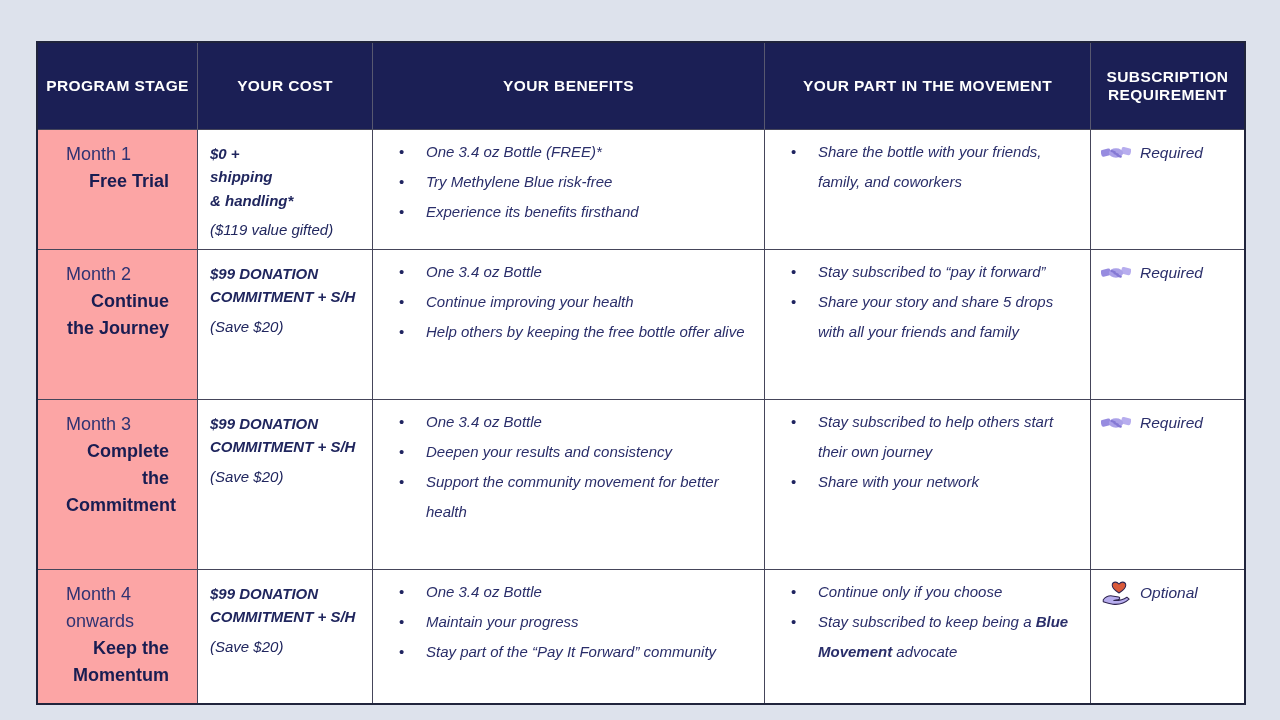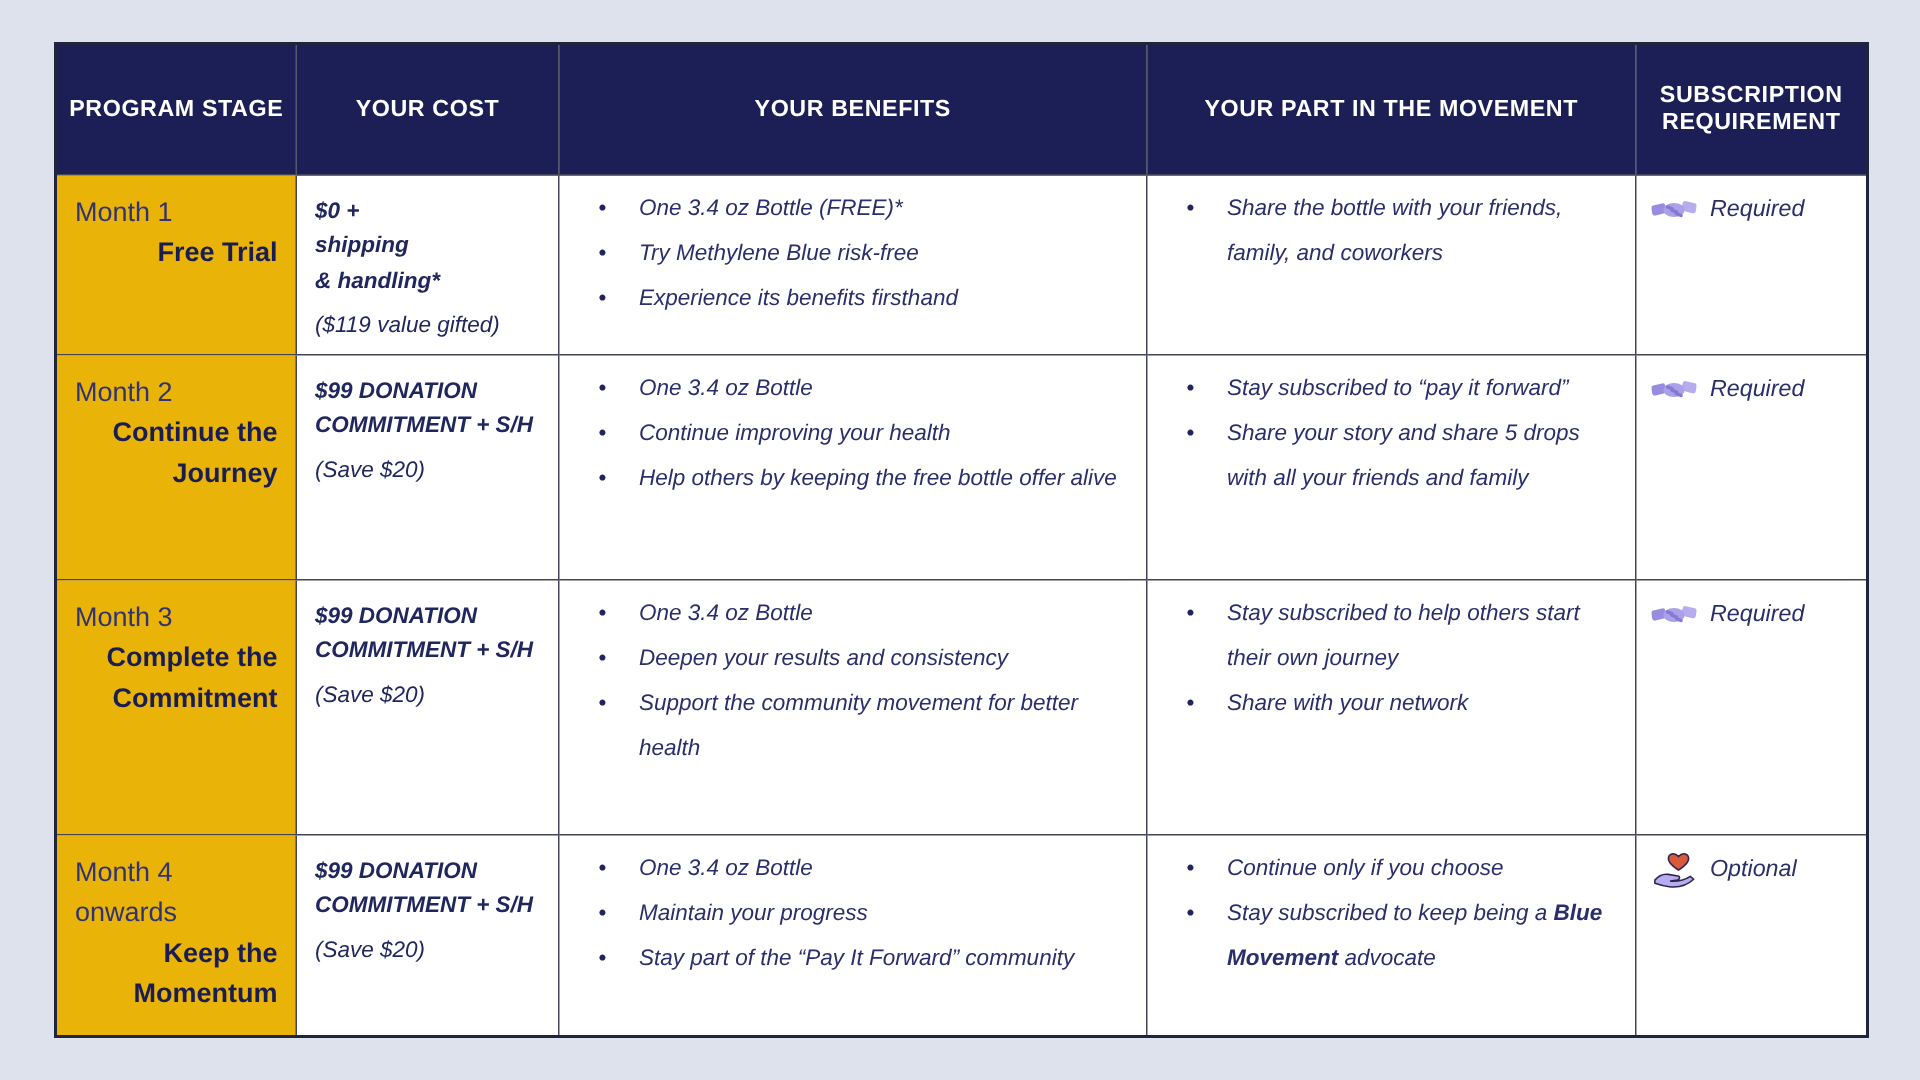--- a/index.html
+++ b/index.html
@@ -3,21 +3,21 @@
 <meta charset="utf-8">
 <style>
   html,body{margin:0;padding:0;}
   body{
     width:1280px;height:720px;position:relative;
     background:#dde2ec;
     font-family:"Liberation Sans",sans-serif;
     overflow:hidden;
   }
   .tbl{
-    position:absolute;left:36px;top:28px;width:1206px;
+    position:absolute;left:36px;top:41px;width:1206px;
     display:grid;
     grid-template-columns:160px 175px 392px 326px 153px;
     grid-template-rows:87px 120px 150px 170px 133px;
     border:2px solid #20243c;
     background:#ffffff;
   }
   .cell{
     border-right:1px solid #45455a;
     border-bottom:1px solid #45455a;
     box-sizing:border-box;
@@ -26,22 +26,22 @@
   .cell:nth-child(5n){border-right:none;}
   .cell:nth-child(n+21){border-bottom:none;}
   .head{
     background:#1b1f55;color:#ffffff;
     display:flex;align-items:center;justify-content:center;
     text-align:center;font-weight:bold;font-size:15.5px;
     letter-spacing:.4px;padding:6px 8px;
     border-right-color:#585870;
   }
   .stage{
-    background:#eab308;
-    padding:11px 12px;
+    background:#fca5a5;
+    padding:11px 28px;
     font-size:18px;line-height:1.5;color:#303372;
   }
   .stage-normal{display:block;white-space:pre-line;}
   .stage-bold{display:block;font-weight:bold;color:#191d52;text-align:right;}
   .cost{
     padding:12px 12px;
     font-size:15px;font-style:italic;color:#20265e;
   }
   .cost-main{font-weight:bold;white-space:pre-line;line-height:1.55;}
   .cost-note{margin-top:7px;line-height:1.4;}

